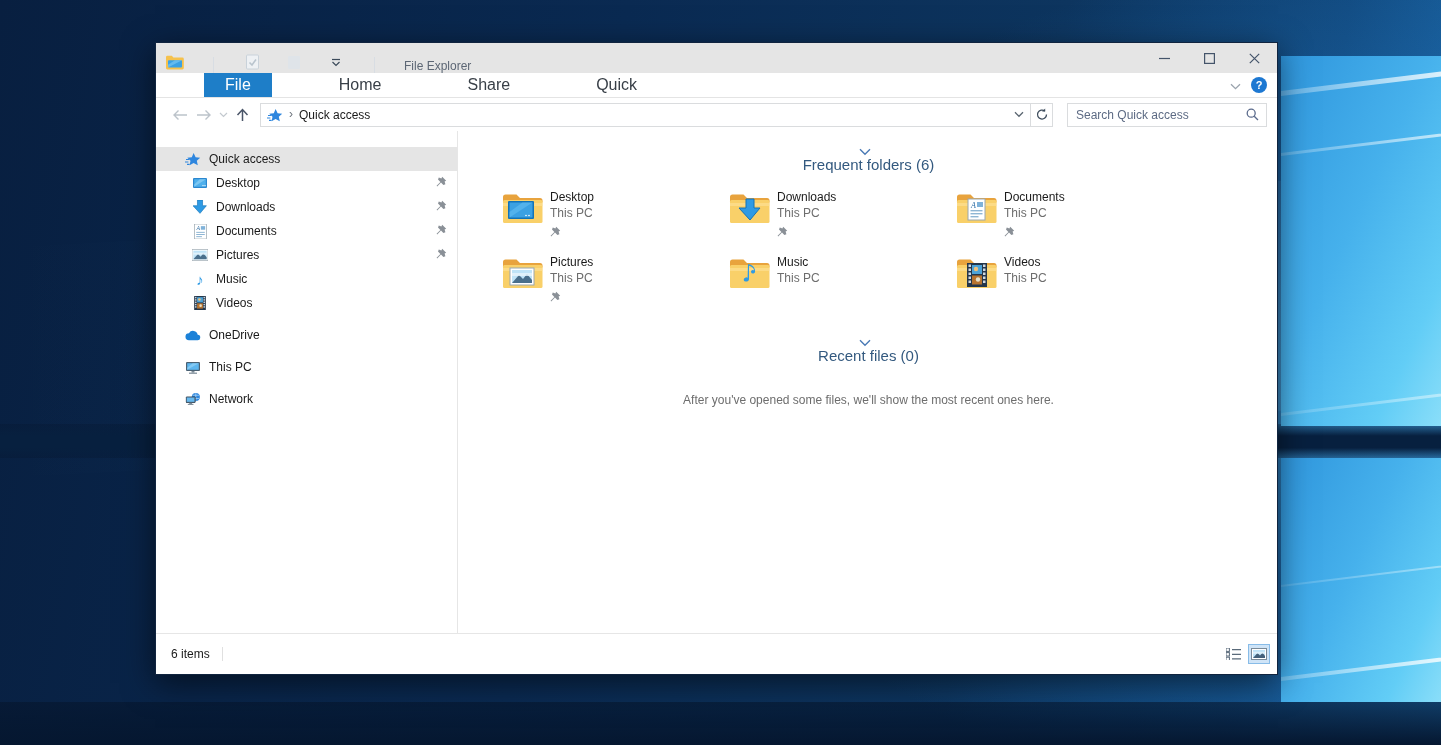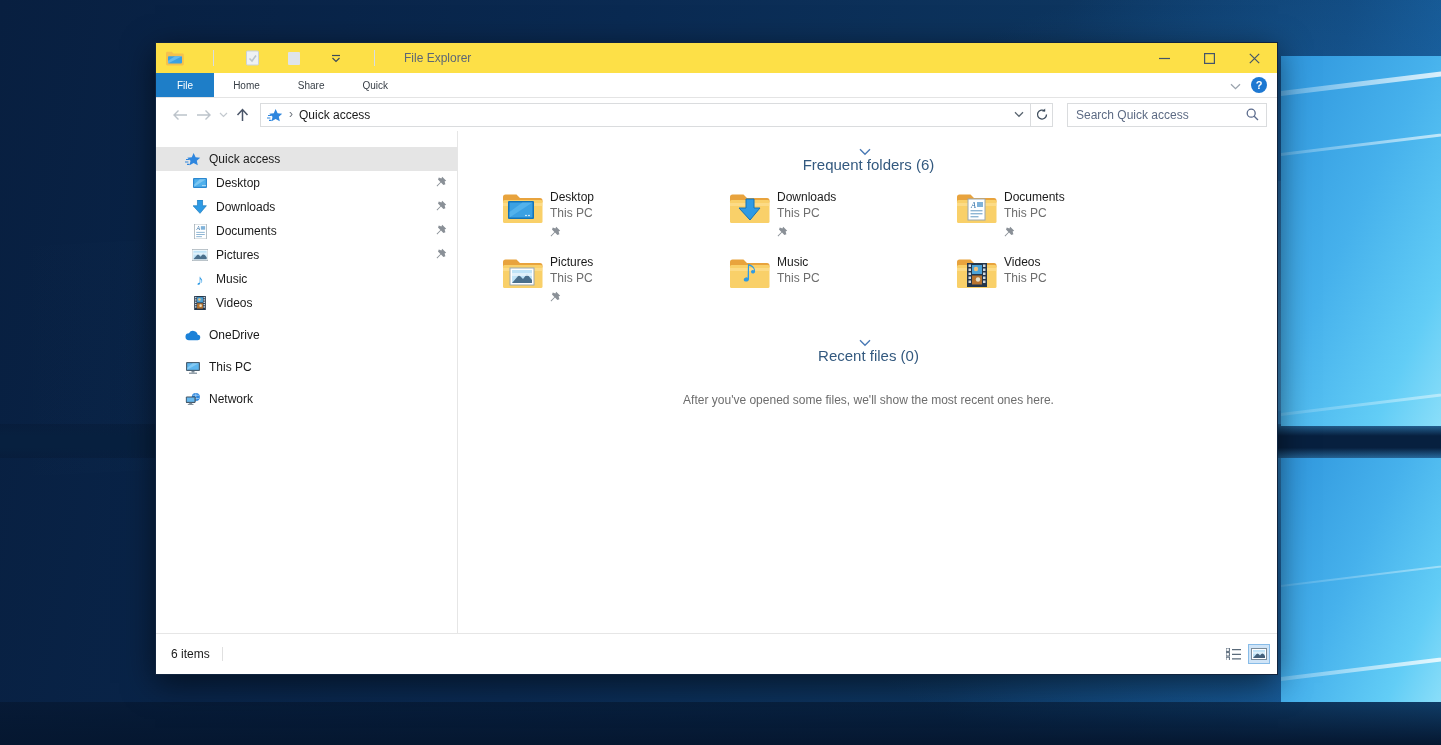--- a/index.html
+++ b/index.html
@@ -31,30 +31,30 @@
   .wp-pane.top .beam-line.c { top:346px; height:3px; opacity:.55; }
   .wp-pane.bottom .beam-line.a { top:116px; height:2px; opacity:.5; }
   .wp-pane.bottom .beam-line.b { top:208px; height:4px; }
 
   
   .window { position:absolute; left:155px; top:42px; width:1123px; height:633px;
     background:#fff; border:1px solid #10243f; box-shadow:0 8px 30px rgba(0,0,0,.55);
     display:flex; flex-direction:column; }
 
   
-  .titlebar { height:30px; display:flex; align-items:center; padding-left:8px; background:#fde047; flex:0 0 auto;gap:20px; }
+  .titlebar { height:30px; display:flex; align-items:flex-end; padding-left:8px; background:#e5e5e5; flex:0 0 auto;gap:20px; }
   .titlebar .sep { width:1px; height:16px; background:#d8dde3; margin:0 7px; }
   .qat-btn { width:22px; height:22px; display:flex; align-items:center; justify-content:center; }
   .title-text { font-size:12px; color:#5d6775; margin-left:2px; }
   .win-controls { margin-left:auto; display:flex; height:100%; }
   .win-btn { width:45px; height:100%; display:flex; align-items:center; justify-content:center; }
 
   
   .ribbon-tabs { height:25px; display:flex; align-items:stretch; border-bottom:1px solid #e4e4e4; flex:0 0 auto; }
-  .rtab { font-size:10px; color:#383f47; padding:0 19px; display:flex; align-items:center; }
+  .rtab { font-size:16px; color:#383f47; padding:0 19px; display:flex; align-items:center;margin-left:48px; }
   .rtab.active { background:#1e7ec8; color:#fff; padding:0 21px; }
   .ribbon-right { margin-left:auto; display:flex; align-items:center; gap:10px; padding-right:10px; }
 
   
   .address-row { height:33px; display:flex; align-items:center; padding:0 10px 0 12px; flex:0 0 auto; }
   .nav-btn { width:24px; height:24px; display:flex; align-items:center; justify-content:center; }
   .nav-btn.small { width:14px; }
   .addr-box { flex:1; height:24px; margin-left:6px; border:1px solid #dadcde; display:flex; align-items:center; background:#fff; }
   .addr-box .crumb-icon { margin:0 4px 0 6px; display:flex; }
   .crumb-chevron { color:#6d747c; font-size:12px; margin:0 6px 2px 2px; }

